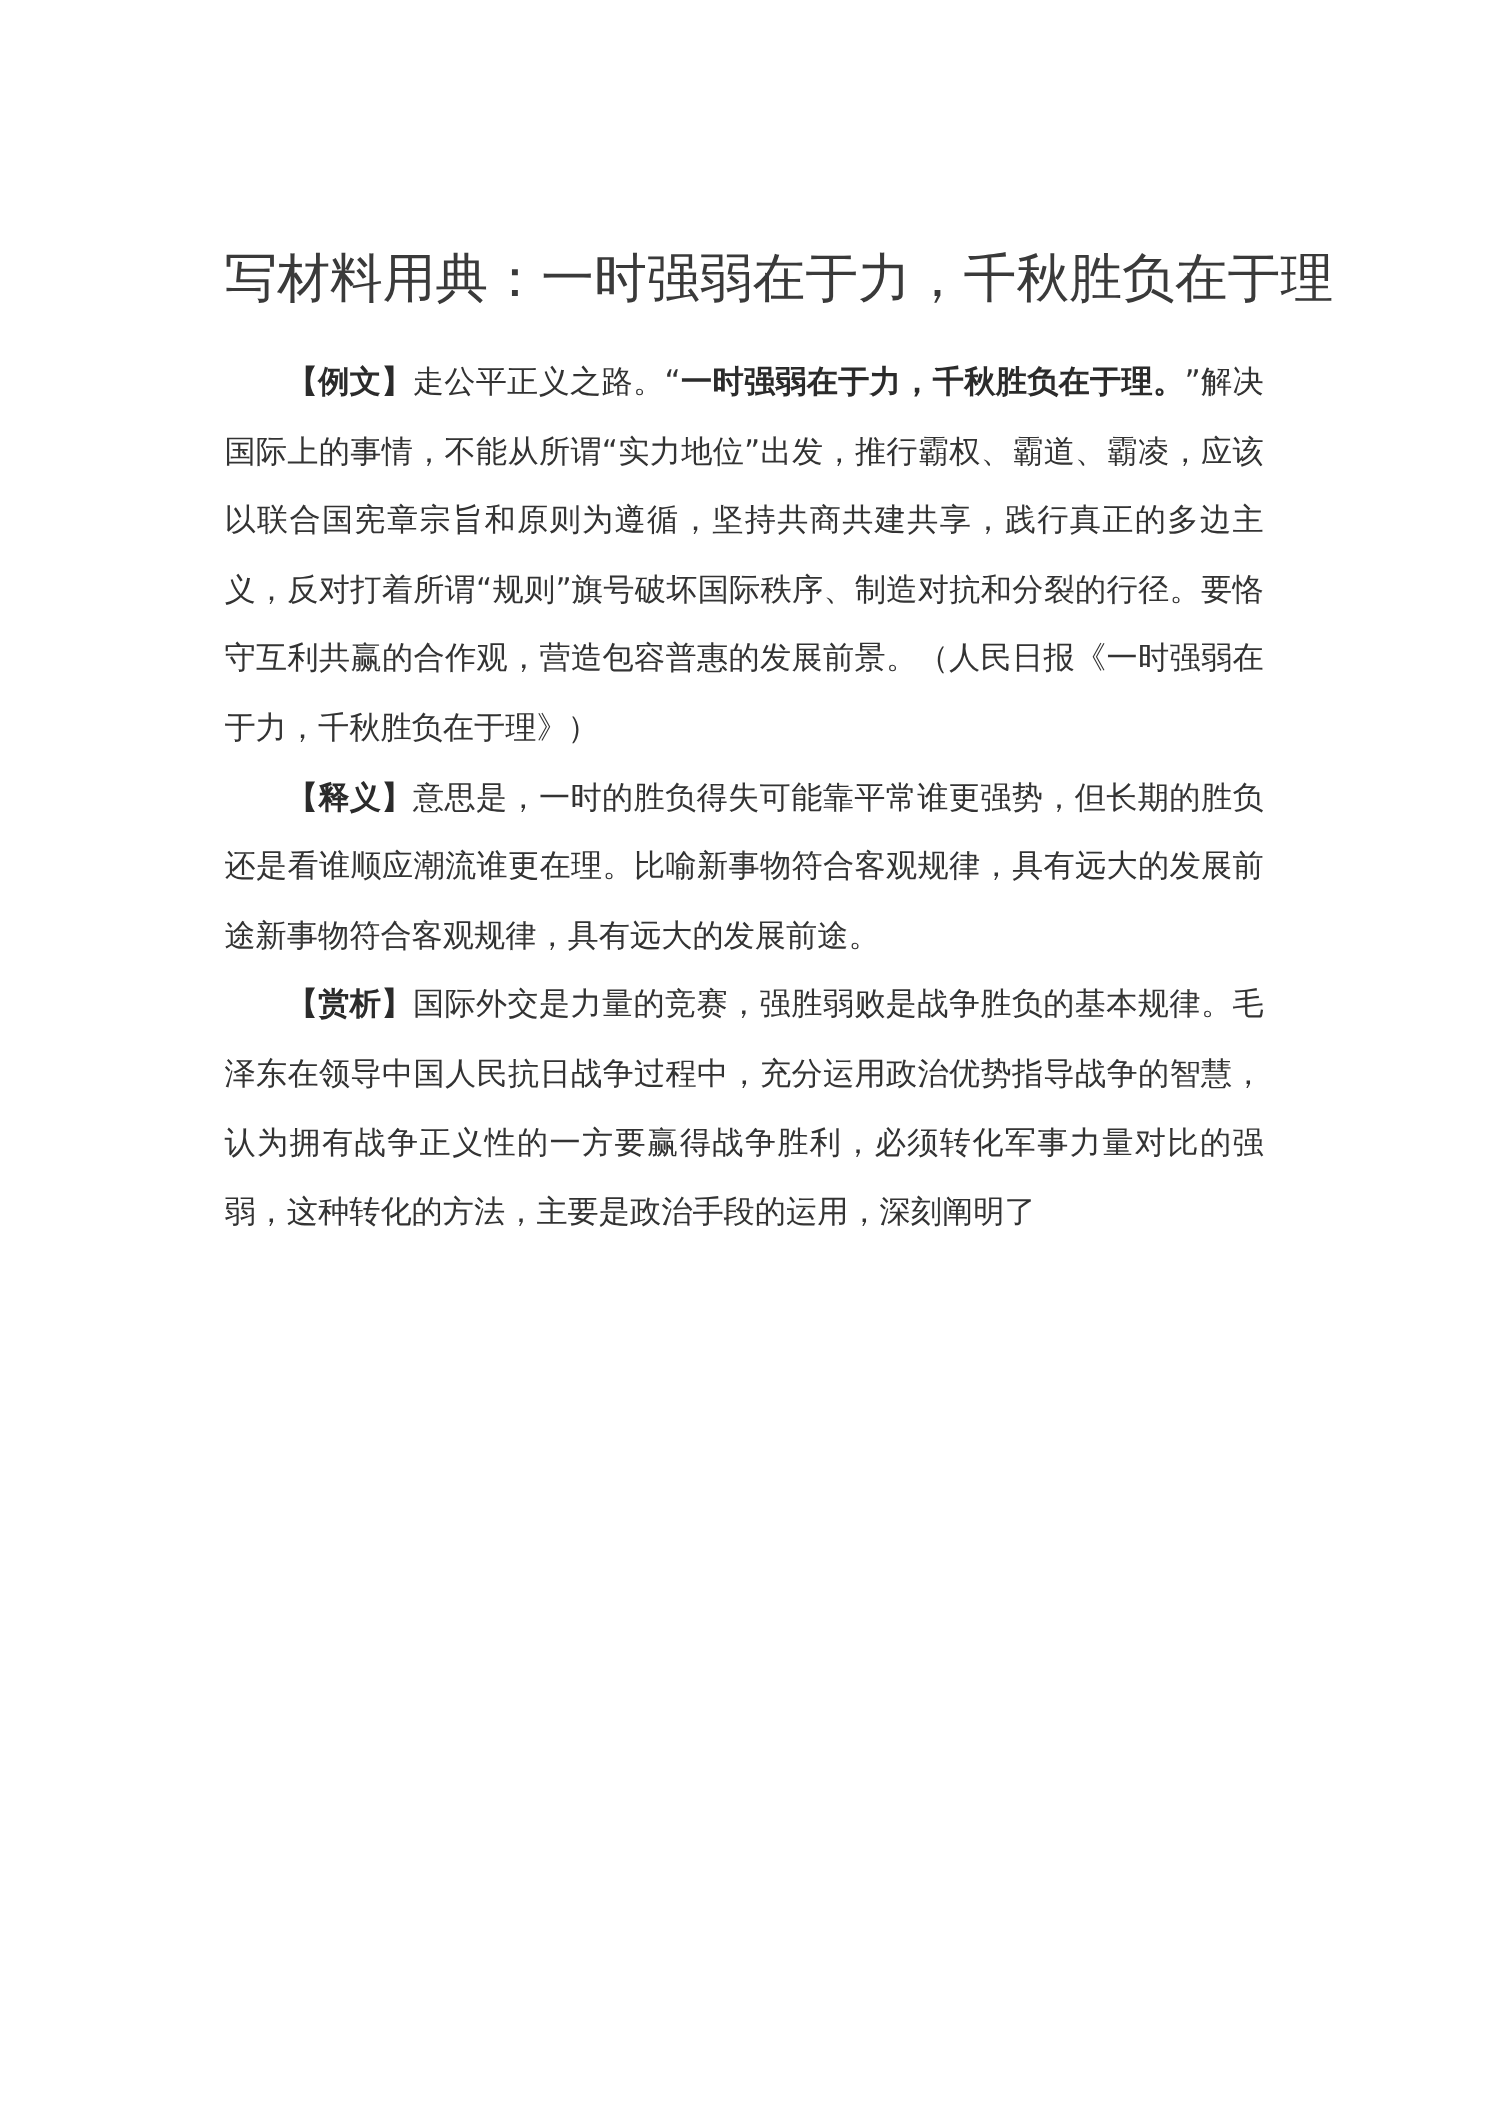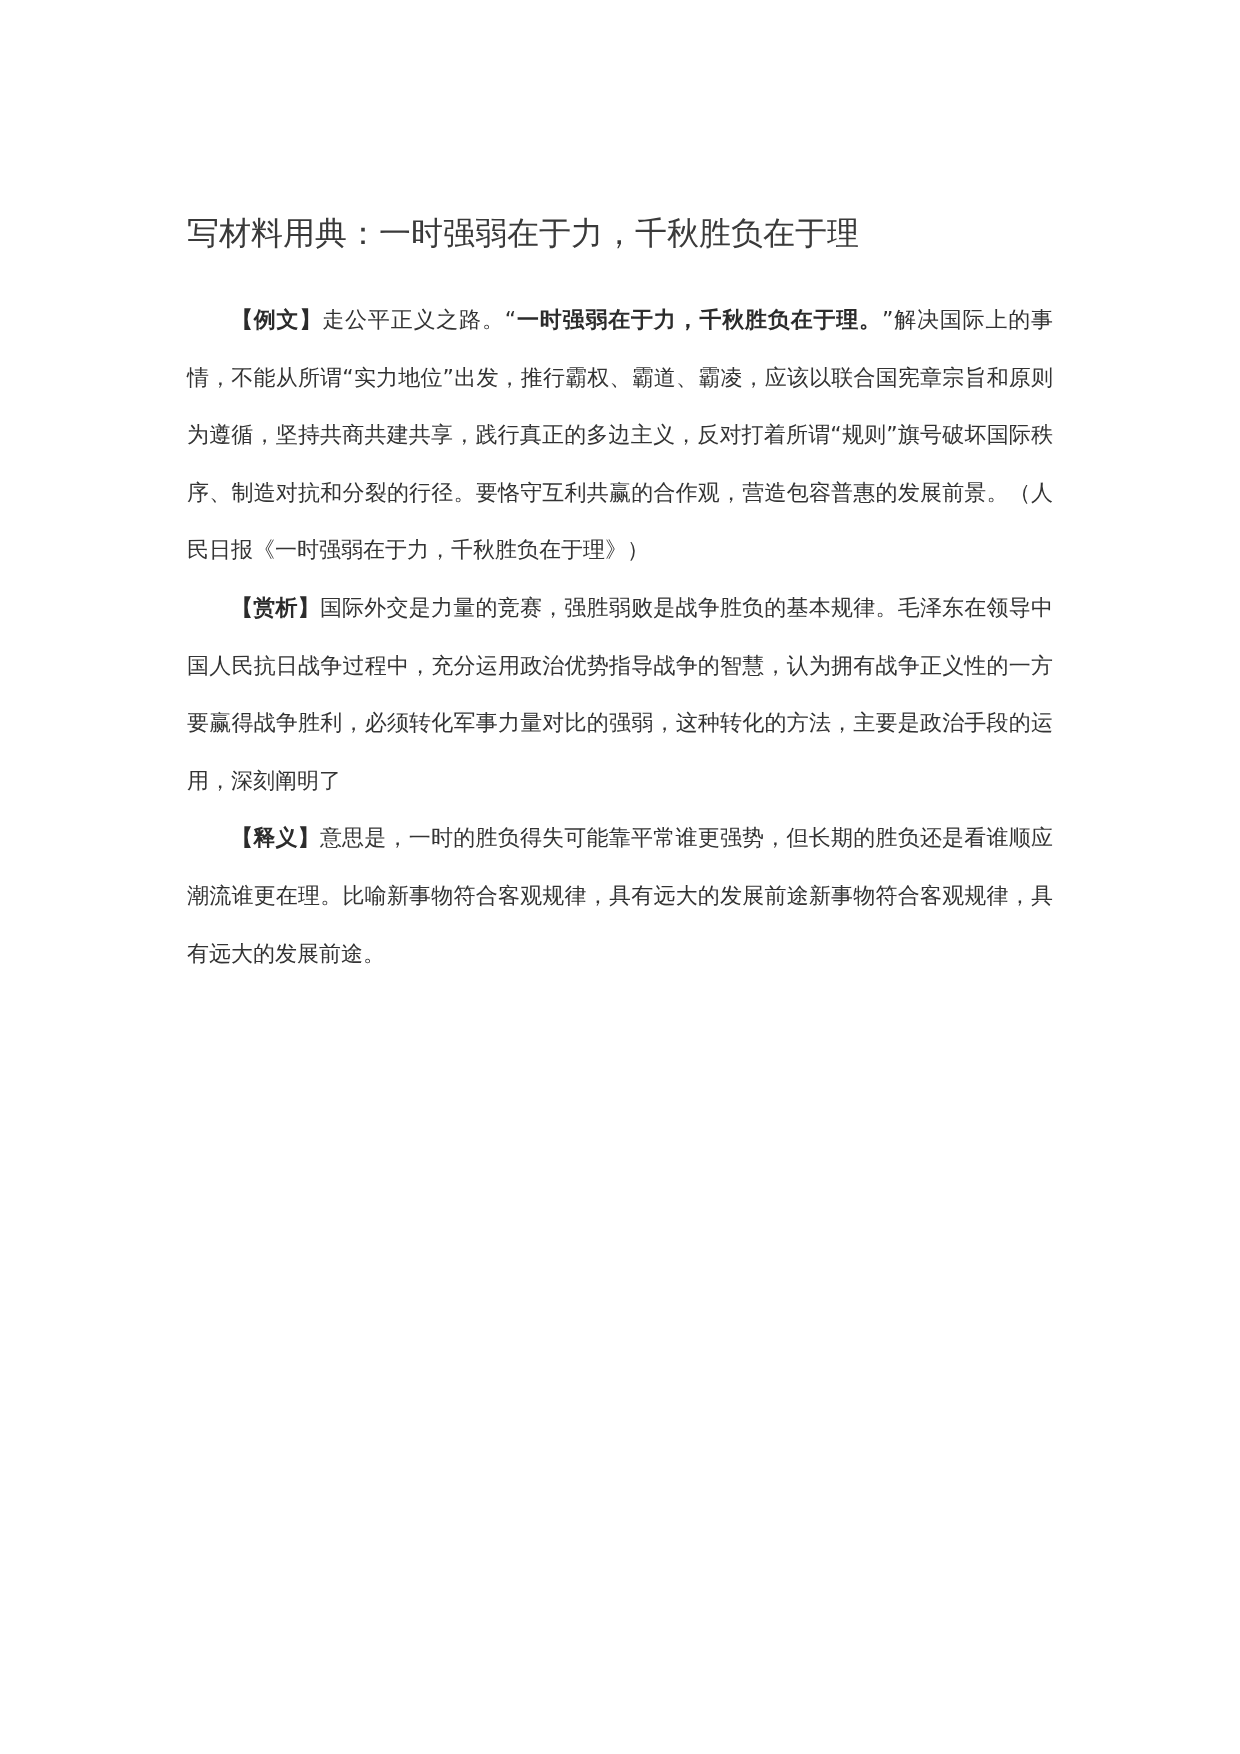--- a/index.html
+++ b/index.html
@@ -19,32 +19,32 @@
       position: absolute;
       left: 187px;
       top: 0;
       width: 866px;
     }
     .doc-title {
       position: absolute;
       left: 0;
       top: 212px;
       width: 866px;
-      font-size: 32px;
+      font-size: 44px;
       line-height: 42px;
       color: #3a3a3a;
       white-space: nowrap;
       letter-spacing: 0px;
     }
     .body {
       position: absolute;
       left: 0;
       top: 291px;
       width: 866px;
-      font-size: 22px;
+      font-size: 26px;
       line-height: 57.6px;
       text-align: justify;
       text-justify: inter-character;
       color: #333333;
     }
     .para {
       margin: 0;
       text-indent: 2em;
     }
     .label {
@@ -59,17 +59,17 @@
 </head>
 <body>
 
 <div class="page">
   <div class="doc-title">写材料用典：一时强弱在于力，千秋胜负在于理</div>
 
   <div class="body">
     <p class="para"><span class="label">【例文】</span><span>走公平正义之路。“</span><span class="quote-bold">一时强弱在于力，千秋胜负在于理。</span><span>”解决国际上的事情，不能从所谓“实力地位”出发，推行霸权、霸道、霸凌，应该以联合国宪章宗旨和原则为遵循，坚持共商共建共享，践行真正的多边主义，反对打着所谓“规则”旗号破坏国际秩序、制造对抗和分裂的行径。要恪守互利共赢的合作观，营造包容普惠的发展前景。（人民日报《一时强弱在于力，千秋胜负在于理》）</span></p>
 
 
+    <p class="para"><span class="label">【释义】</span><span>意思是，一时的胜负得失可能靠平常谁更强势，但长期的胜负还是看谁顺应潮流谁更在理。比喻新事物符合客观规律，具有远大的发展前途新事物符合客观规律，具有远大的发展前途。</span></p>
+
     <p class="para"><span class="label">【赏析】</span><span>国际外交是力量的竞赛，强胜弱败是战争胜负的基本规律。毛泽东在领导中国人民抗日战争过程中，充分运用政治优势指导战争的智慧，认为拥有战争正义性的一方要赢得战争胜利，必须转化军事力量对比的强弱，这种转化的方法，主要是政治手段的运用，深刻阐明了</span></p>
-
-    <p class="para"><span class="label">【释义】</span><span>意思是，一时的胜负得失可能靠平常谁更强势，但长期的胜负还是看谁顺应潮流谁更在理。比喻新事物符合客观规律，具有远大的发展前途新事物符合客观规律，具有远大的发展前途。</span></p>
   </div>
 </div>
 
 </body></html>

